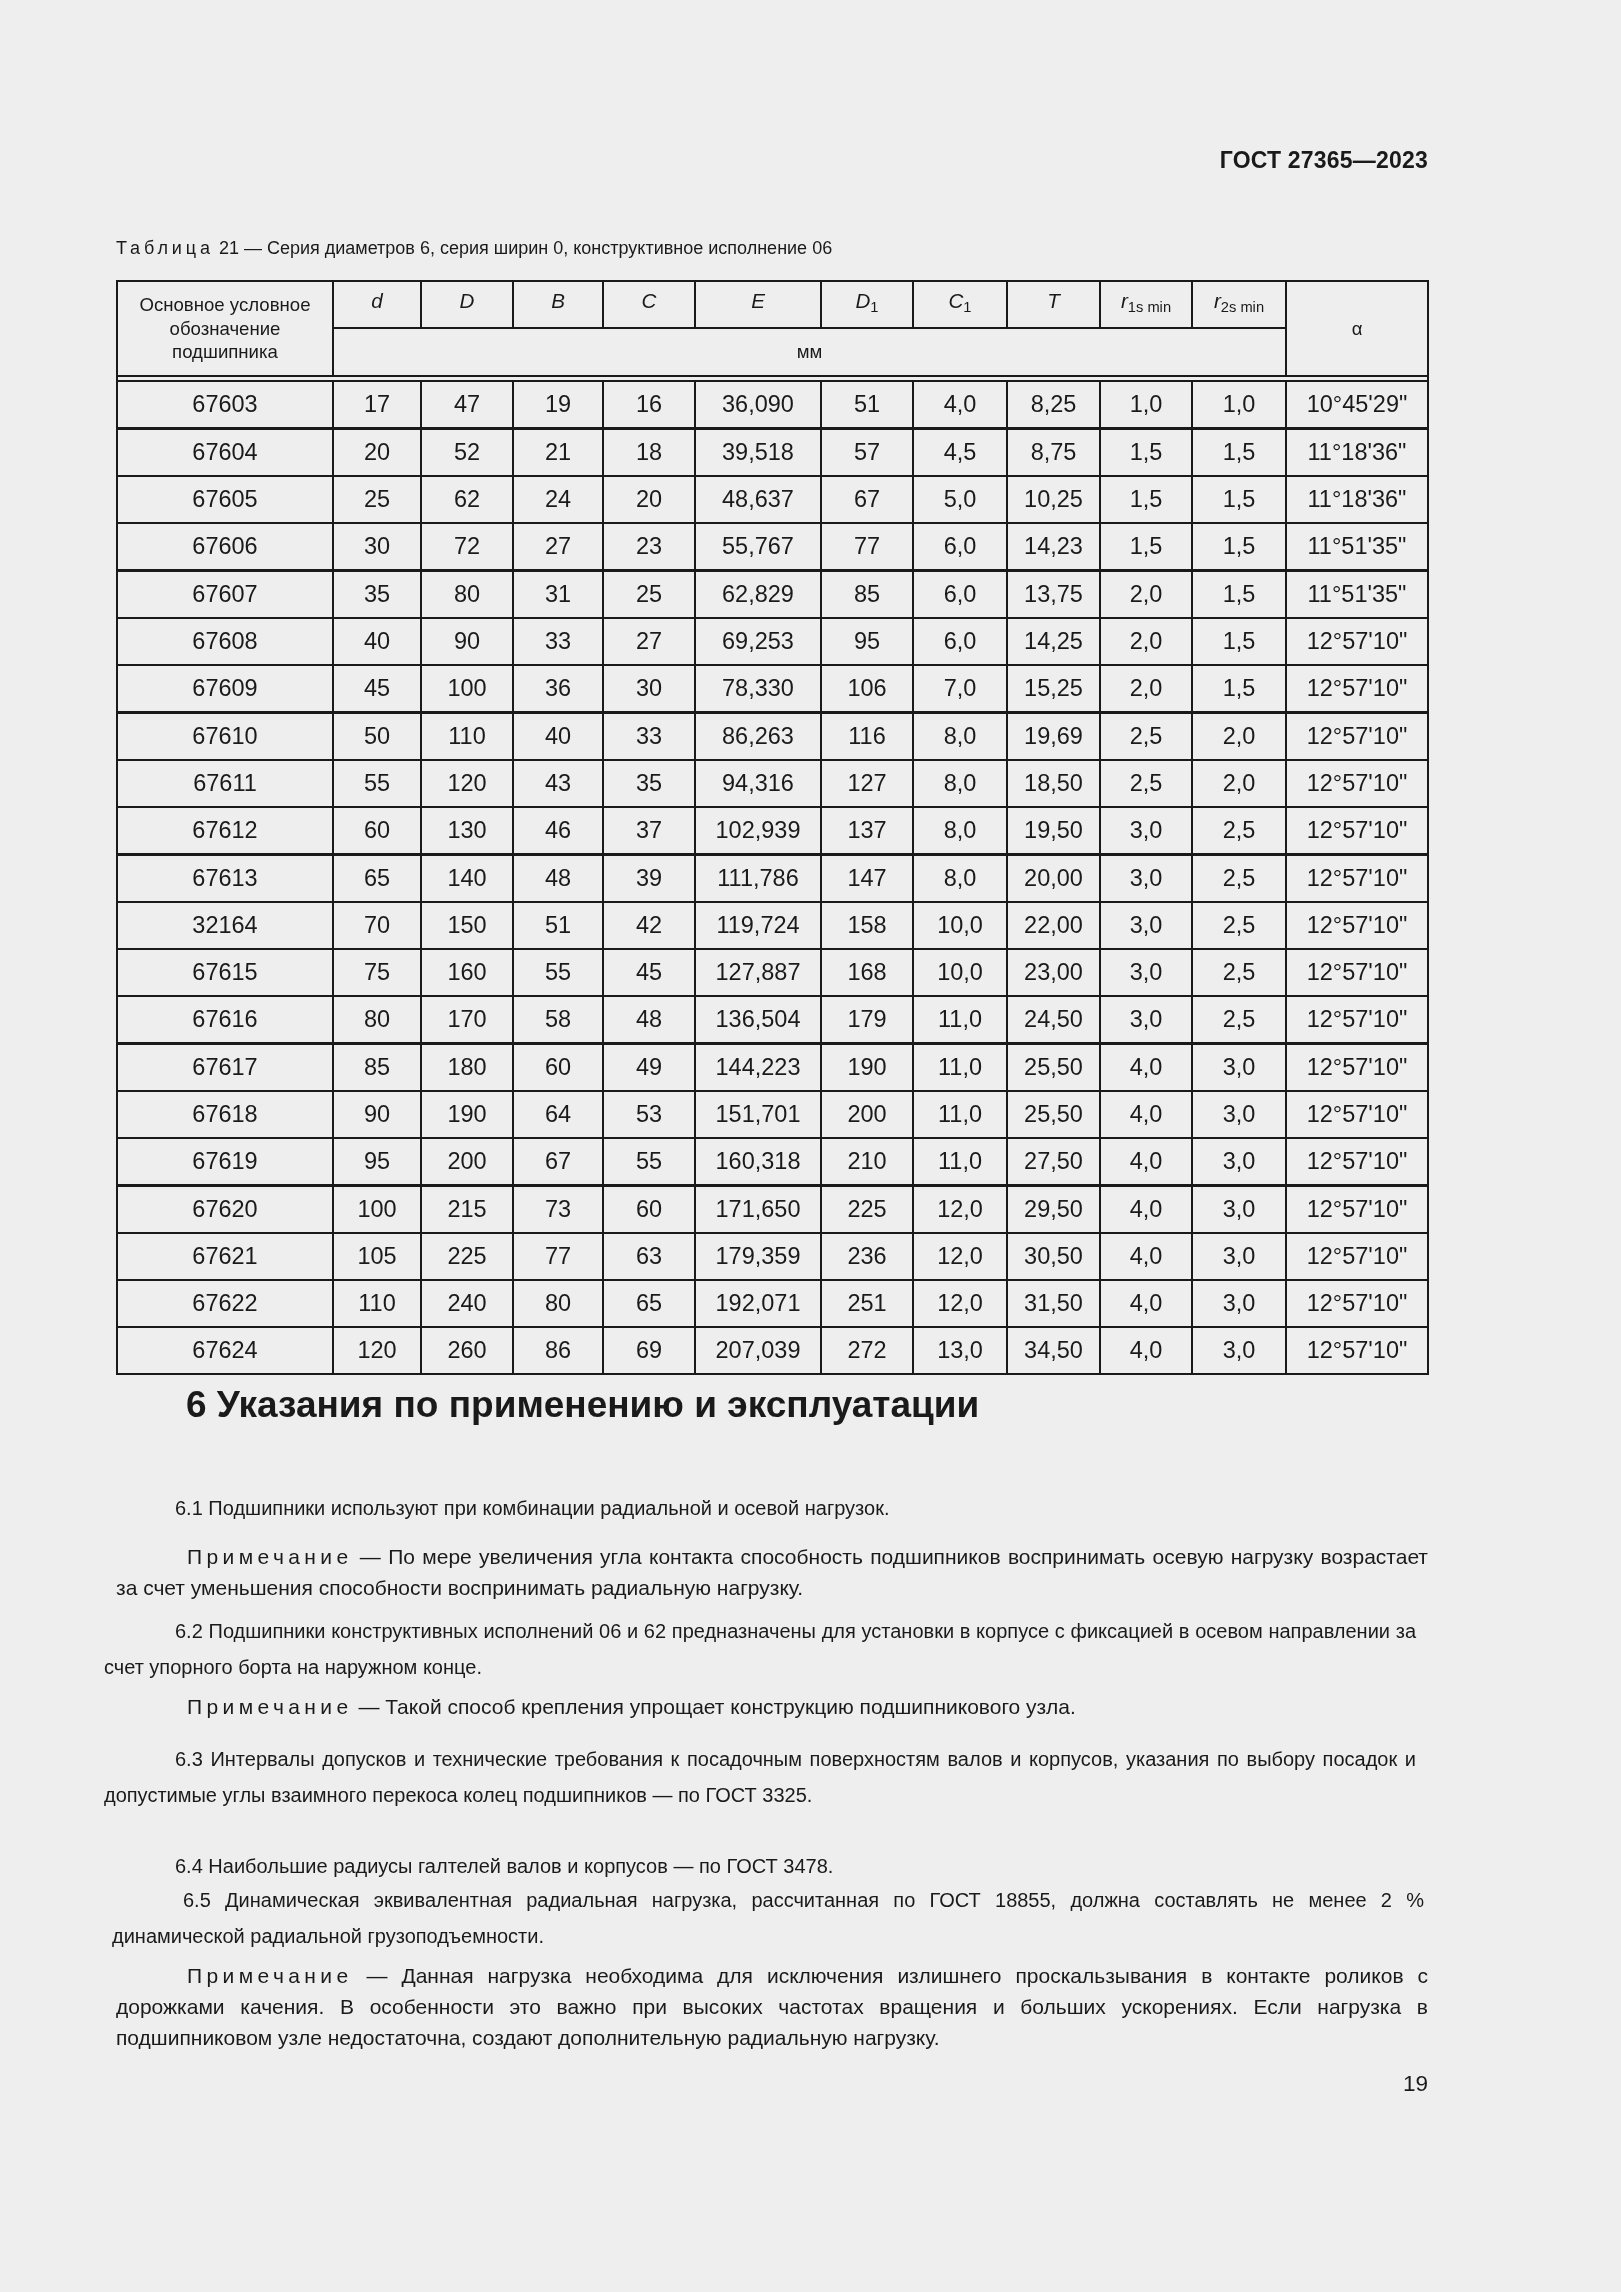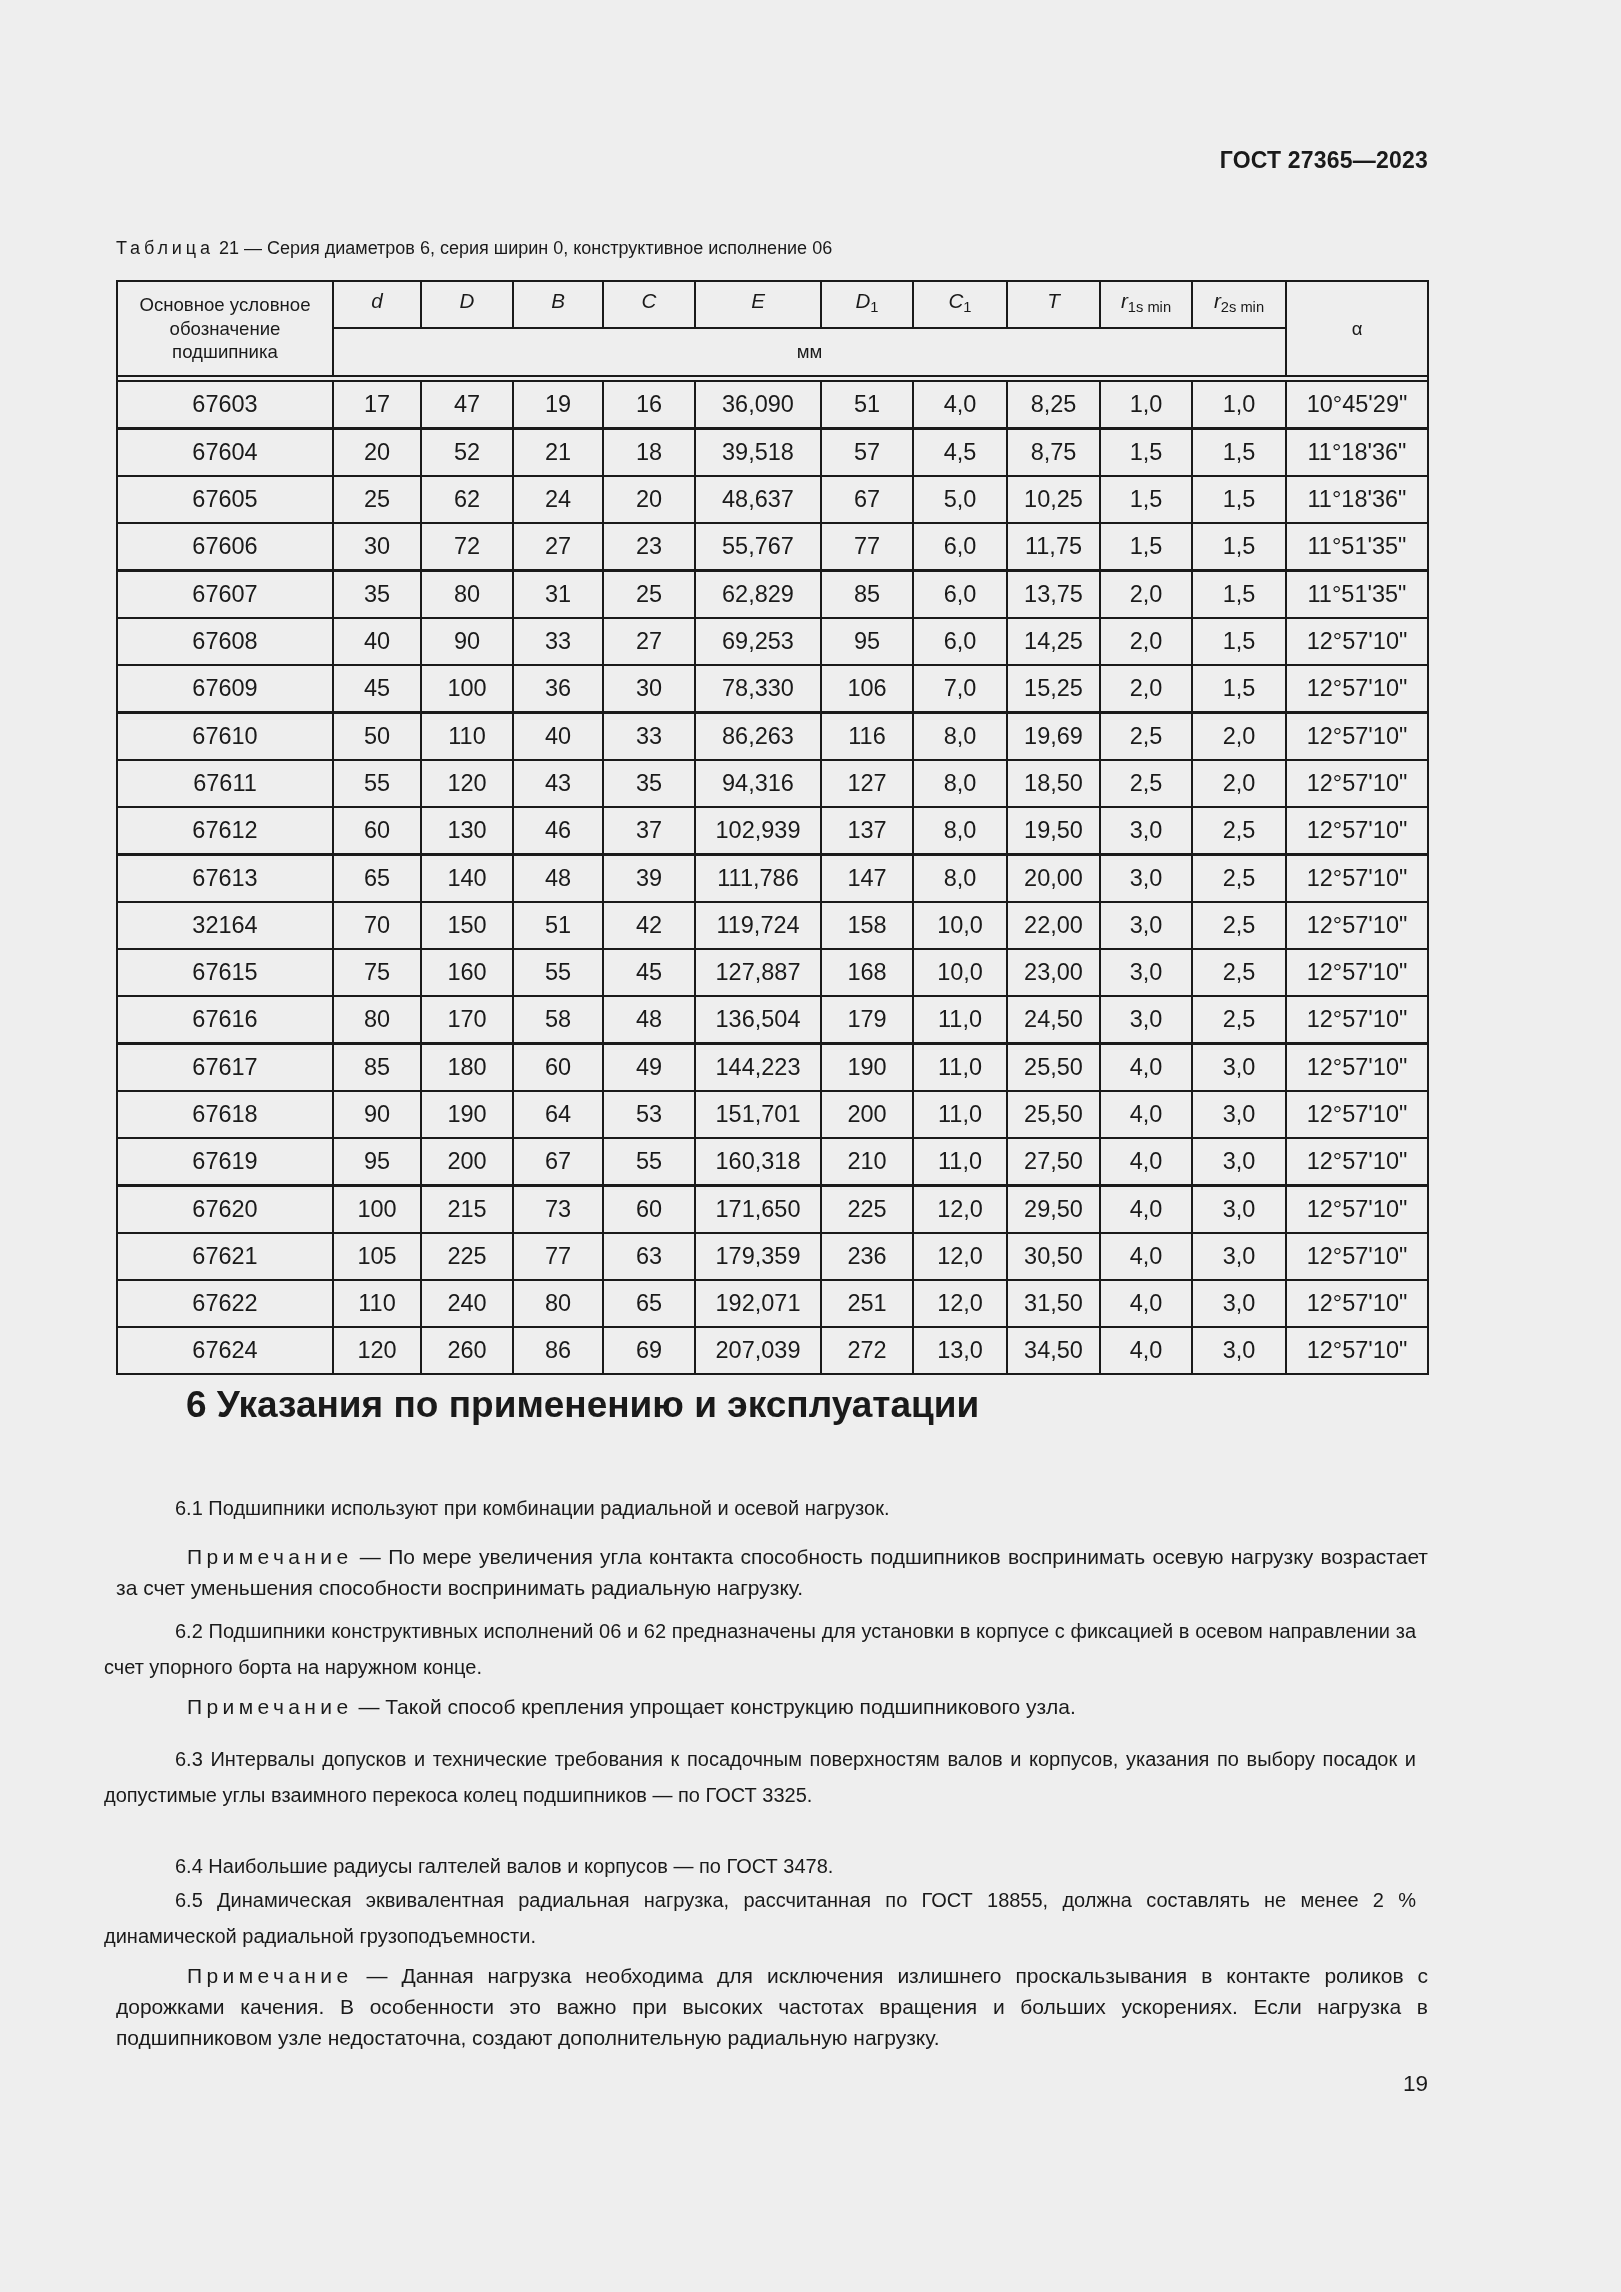--- a/index.html
+++ b/index.html
@@ -153,21 +153,21 @@
       </tr>
       <tr>
         <td>67606</td>
         <td>30</td>
         <td>72</td>
         <td>27</td>
         <td>23</td>
         <td>55,767</td>
         <td>77</td>
         <td>6,0</td>
-        <td>11,75</td>
+        <td>14,23</td>
         <td>1,5</td>
         <td>1,5</td>
         <td>11°51'35"</td>
       </tr>
       <tr class="thick-top">
         <td>67607</td>
         <td>35</td>
         <td>80</td>
         <td>31</td>
         <td>25</td>
@@ -413,18 +413,18 @@
 <div class="note" style="top:1541px;"><span class="indent"></span><span class="label">Примечание</span><span> — По мере увеличения угла контакта способность подшипников воспринимать осевую на­грузку возрастает за счет уменьшения способности воспринимать радиальную нагрузку.</span></div>
 
 <div class="para" style="top:1613px;"><span class="indent"></span><span>6.2  Подшипники конструктивных исполнений 06 и 62 предназначены для установки в корпусе с фиксацией в осевом направлении за счет упорного борта на наружном конце.</span></div>
 
 <div class="note" style="top:1691px;"><span class="indent"></span><span class="label">Примечание</span><span> — Такой способ крепления упрощает конструкцию подшипникового узла.</span></div>
 
 <div class="para" style="top:1741px;"><span class="indent"></span><span>6.3  Интервалы допусков и технические требования к посадочным поверхностям валов и корпу­сов, указания по выбору посадок и допустимые углы взаимного перекоса колец подшипников — по ГОСТ 3325.</span></div>
 
 <div class="para" style="top:1848px;"><span class="indent"></span><span>6.4  Наибольшие радиусы галтелей валов и корпусов — по ГОСТ 3478.</span></div>
 
-<div class="para" style="top:1882px;"><span class="indent"></span><span>6.5  Динамическая эквивалентная радиальная нагрузка, рассчитанная по ГОСТ 18855, должна со­ставлять не менее 2 % динамической радиальной грузоподъемности.</span></div>
+<div class="para" style="top:1882px;margin-left:8px;"><span class="indent"></span><span>6.5  Динамическая эквивалентная радиальная нагрузка, рассчитанная по ГОСТ 18855, должна со­ставлять не менее 2 % динамической радиальной грузоподъемности.</span></div>
 
 <div class="note" style="top:1960px;"><span class="indent"></span><span class="label">Примечание</span><span> — Данная нагрузка необходима для исключения излишнего проскальзывания в контакте роликов с дорожками качения. В особенности это важно при высоких частотах вращения и больших ускорениях. Если нагрузка в подшипниковом узле недостаточна, создают дополнительную радиальную нагрузку.</span></div>
 
 <div class="page-number">19</div>
 
 
 </body></html>

